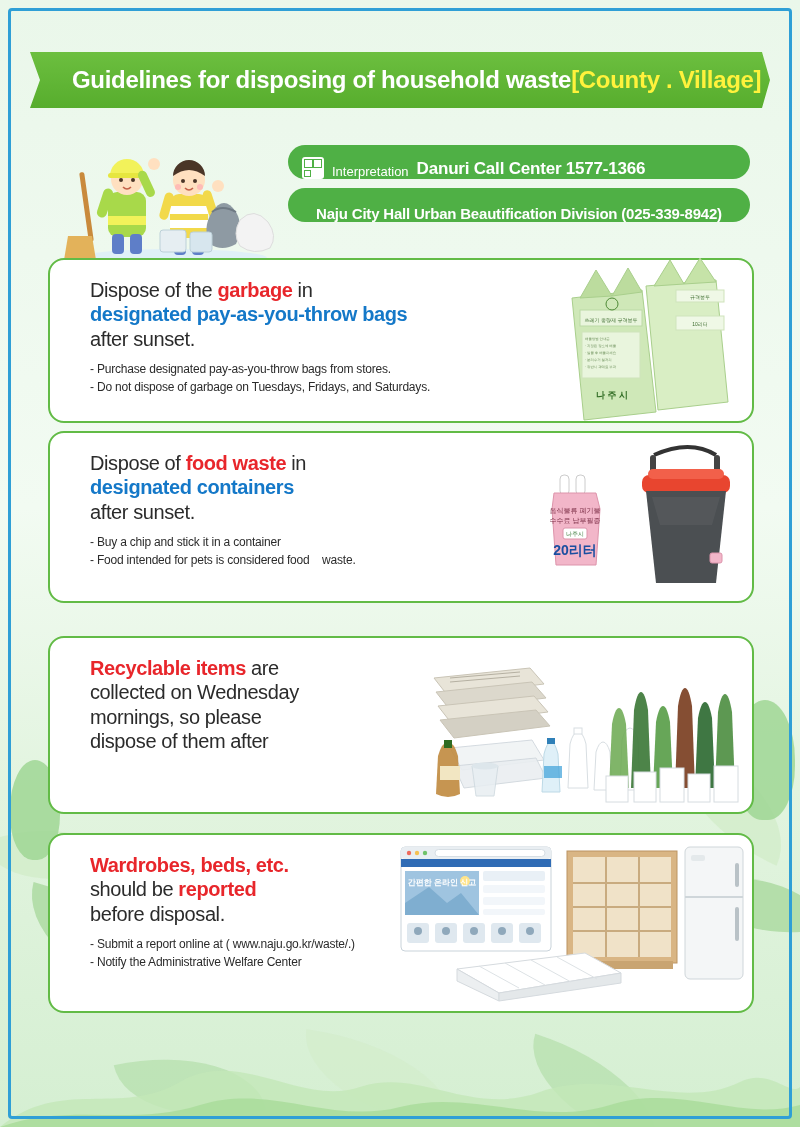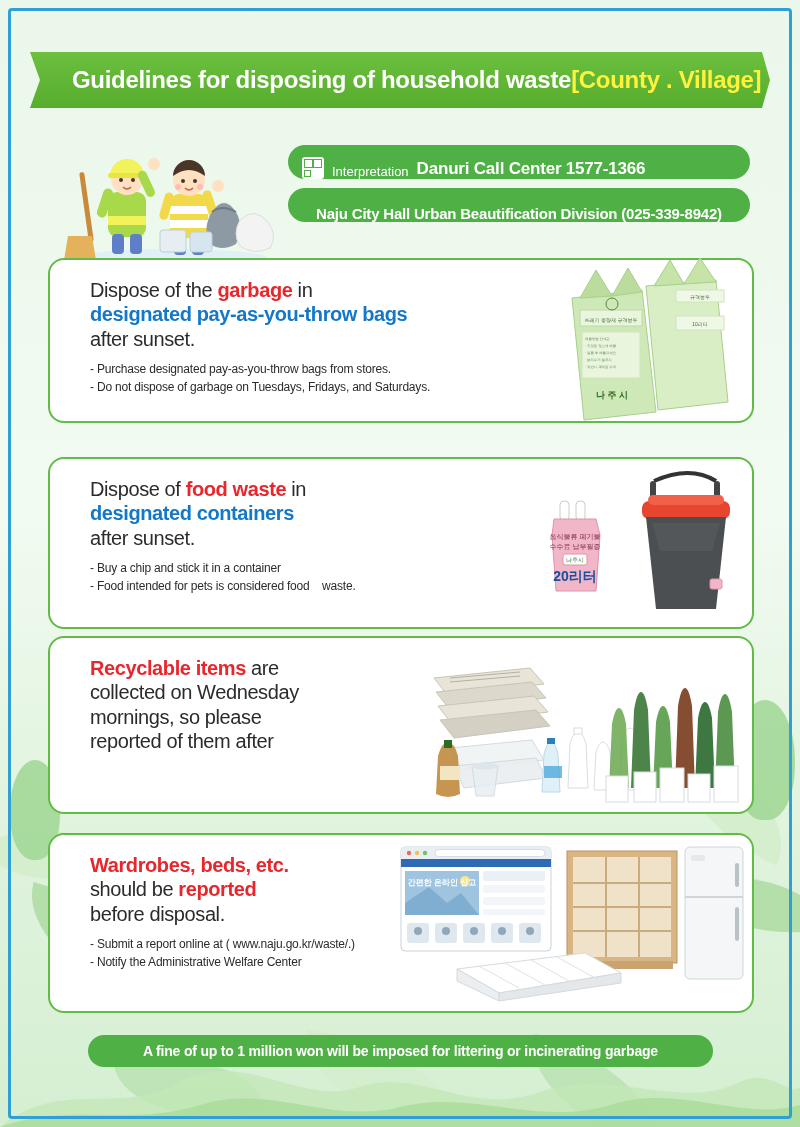--- a/index.html
+++ b/index.html
@@ -120,21 +120,21 @@
   
   .card {
     position: absolute;
     left: 48px;
     width: 706px;
     background: #ffffff;
     border: 2px solid #62bb46;
     border-radius: 16px;
   }
   #card1 { top: 258px; height: 165px; }
-  #card2 { top: 457px; height: 172px; }
+  #card2 { top: 431px; height: 172px; }
   #card3 { top: 636px; height: 178px; }
   #card4 { top: 833px; height: 180px; }
 
   .card-text {
     position: absolute;
     left: 40px; top: 18px;
     width: 470px;
   }
   .headline {
     font-size: 20px;
@@ -349,21 +349,21 @@
       </svg>
     </div>
   </div>
 
   <div class="card" id="card3">
     <div class="card-text" style="width:330px;">
       <div class="headline">
         <div><span class="red">Recyclable items</span><span> are</span></div>
         <div>collected on Wednesday</div>
         <div>mornings, so please</div>
-        <div>reported of them after</div>
+        <div>dispose of them after</div>
       </div>
     </div>
     <div class="ill" style="left:370px; top:10px; width:330px; height:165px;">
       <svg viewBox="0 0 330 165" width="330" height="165">
 
         <g>
           <path d="M14,30 L110,20 L124,36 L28,48 Z" fill="#e8e4d8" stroke="#c9c4b6"></path>
           <path d="M16,44 L112,34 L126,50 L30,62 Z" fill="#dcd8cc" stroke="#c9c4b6"></path>
           <path d="M18,58 L114,48 L128,64 L32,76 Z" fill="#e8e4d8" stroke="#c9c4b6"></path>
           <path d="M20,72 L116,62 L130,78 L34,90 Z" fill="#d4d0c4" stroke="#c9c4b6"></path>
@@ -497,17 +497,14 @@
             <line x1="84" y1="125" x2="124" y2="147"></line>
             <line x1="110" y1="122" x2="150" y2="144"></line>
             <line x1="136" y1="119" x2="176" y2="141"></line>
             <line x1="162" y1="116" x2="202" y2="138"></line>
           </g>
         </g>
       </svg>
     </div>
   </div>
 
-  <div class="footer-bar">
-    <span class="footer-text">A fine of up to 1 million won will be imposed for littering or incinerating garbage</span>
-  </div>
 
 </div>
 
 </body></html>

